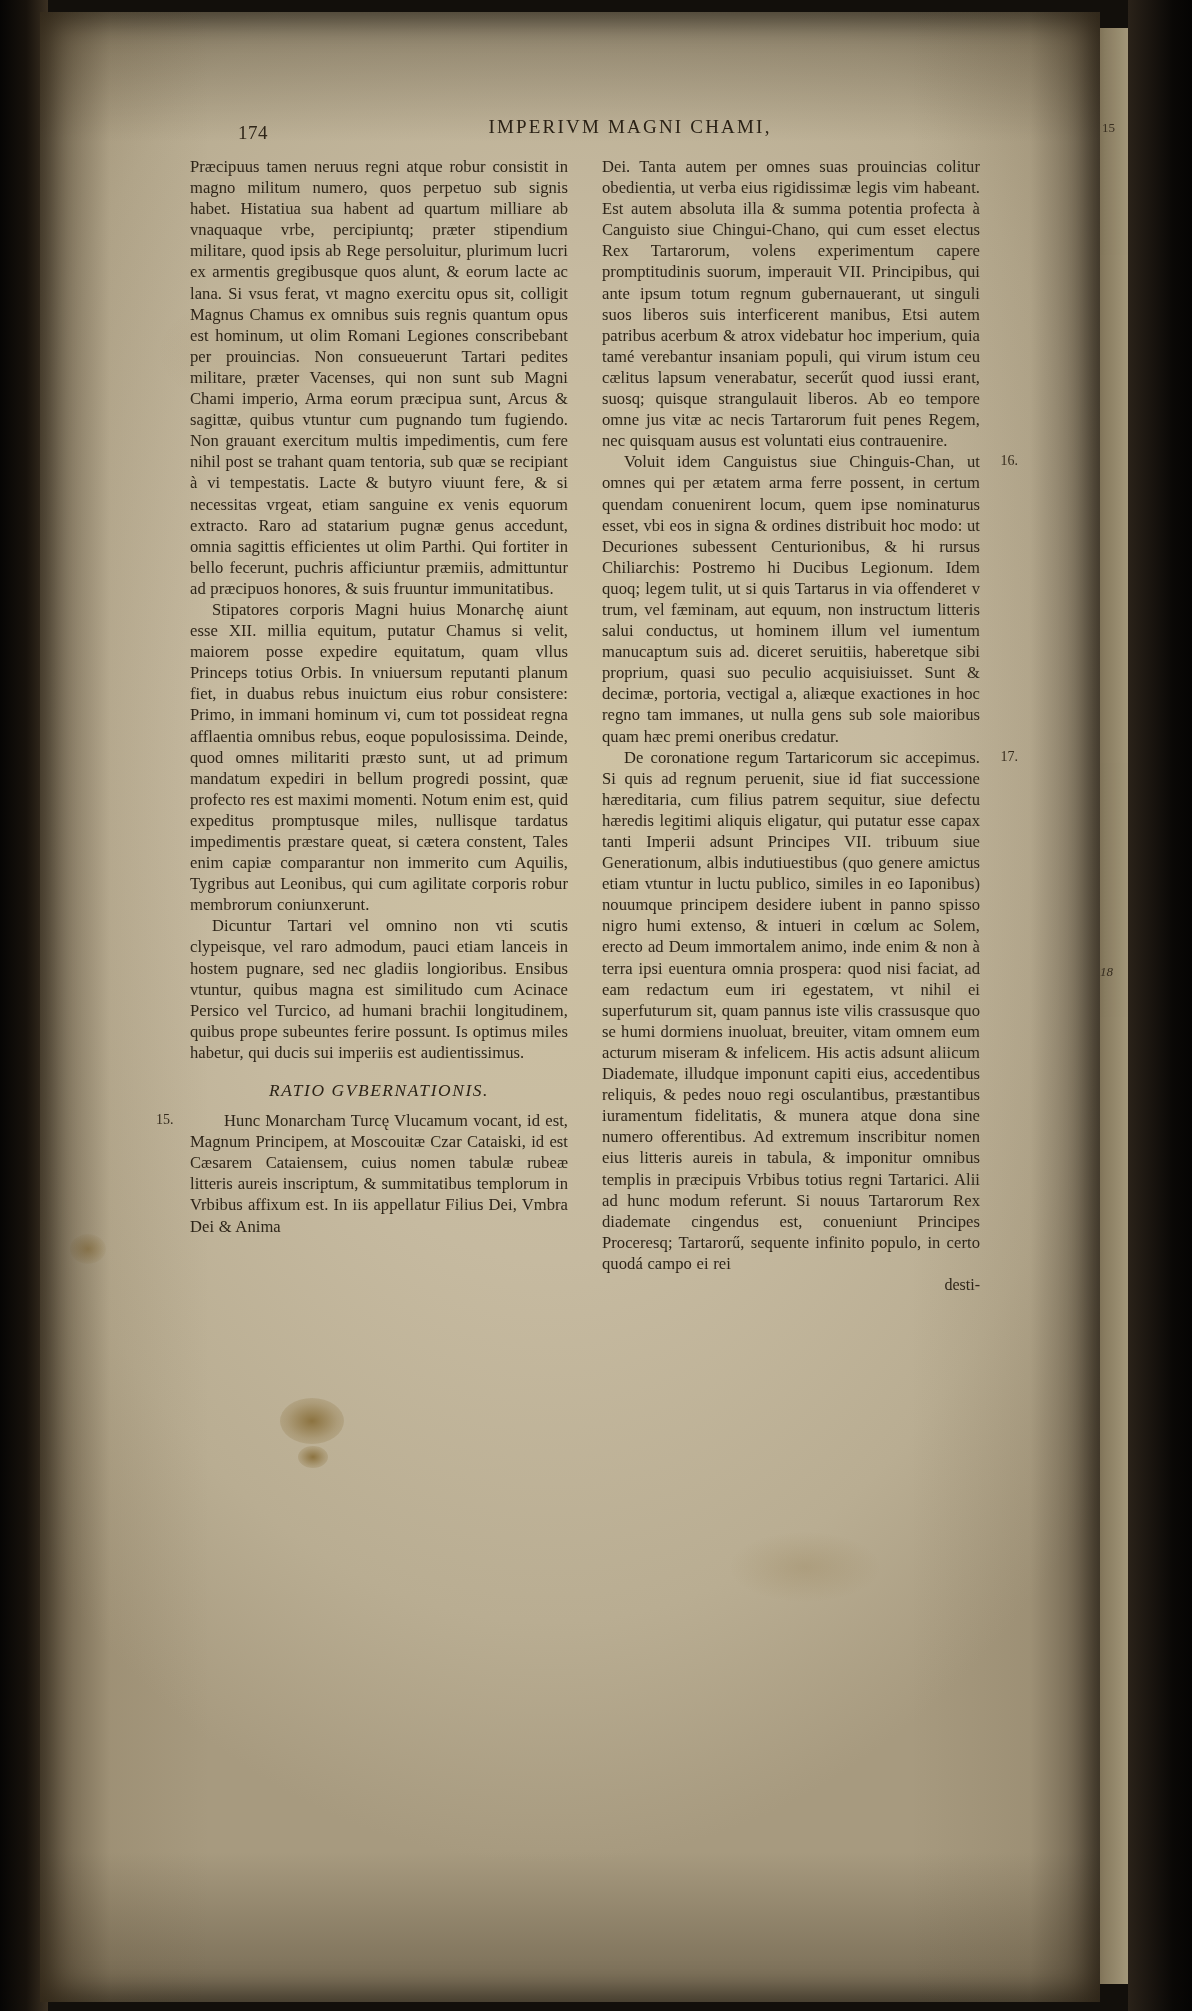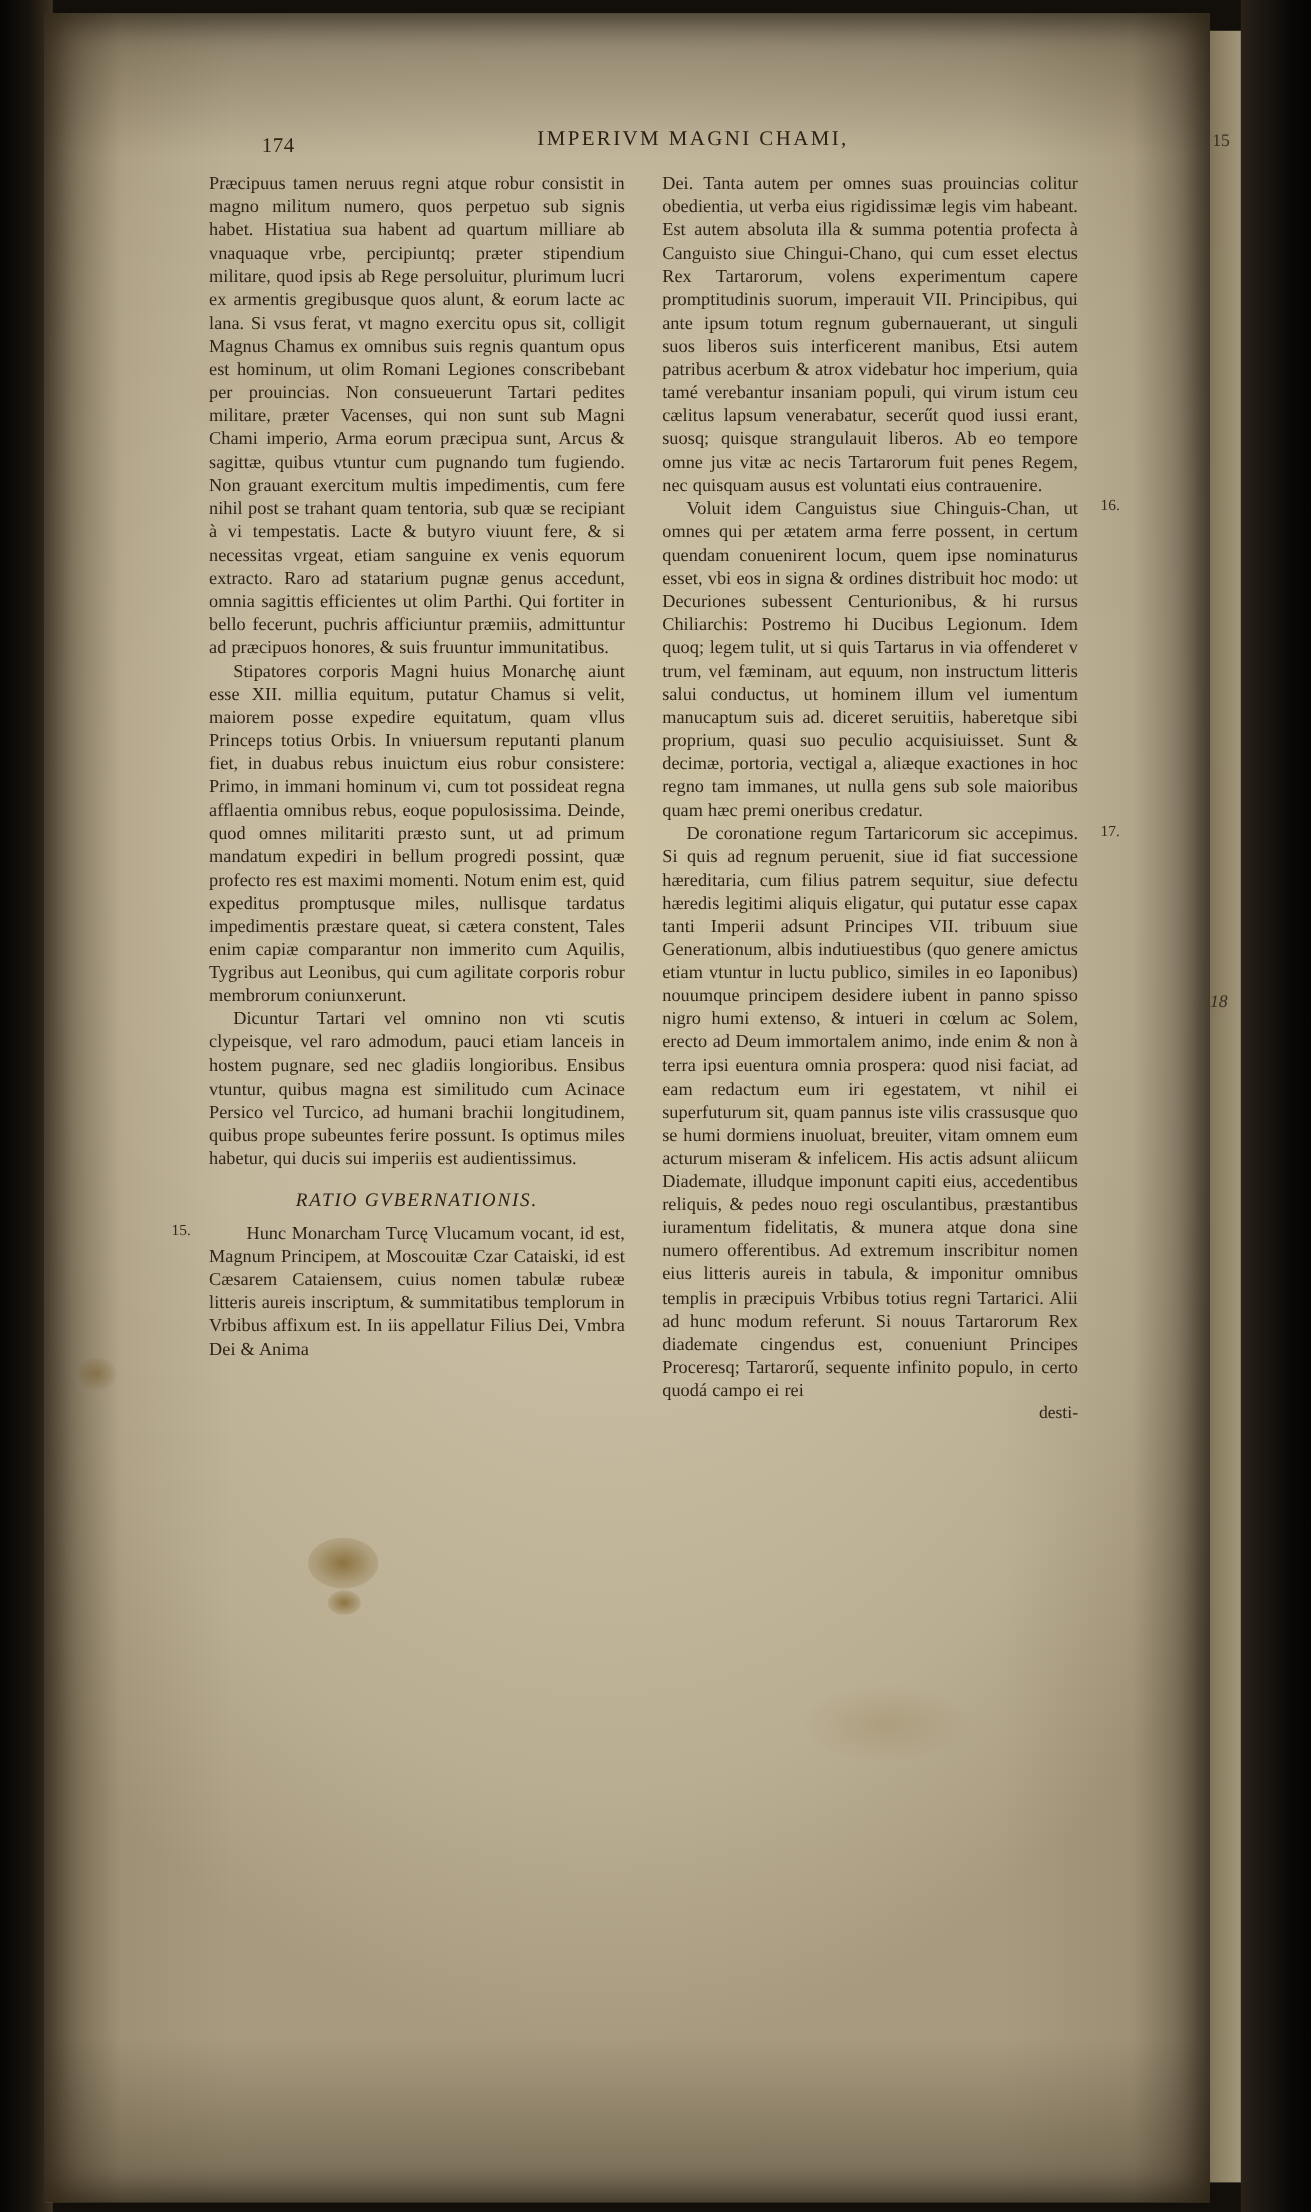--- a/index.html
+++ b/index.html
@@ -149,33 +149,33 @@
   .catchword {
     margin-top: 2px;
     text-align: right;
     font-size: 16px;
     color: #2d2418;
   }
 
   
   .neighbour-num {
     position: absolute;
-    font-size: 16px;
+    font-size: 13px;
     color: #3a3022;
   }
 </style>
 </head>
 <body>
 
 <div id="scan">
 
   <div class="gutter-left"></div>
   <div class="neighbour-page">
     <div class="neighbour-num" style="left:16px; top:92px;">15</div>
-    <div class="neighbour-num" style="left:14px; top:874px;font-style:italic;">18</div>
+    <div class="neighbour-num" style="left:14px; top:936px;font-style:italic;">18</div>
   </div>
   <div class="edge-right"></div>
 
   <div class="leaf">
     <div class="stain s1"></div>
     <div class="stain s2"></div>
     <div class="stain s3"></div>
     <div class="stain s4"></div>
     <div class="stain s5"></div>
 

